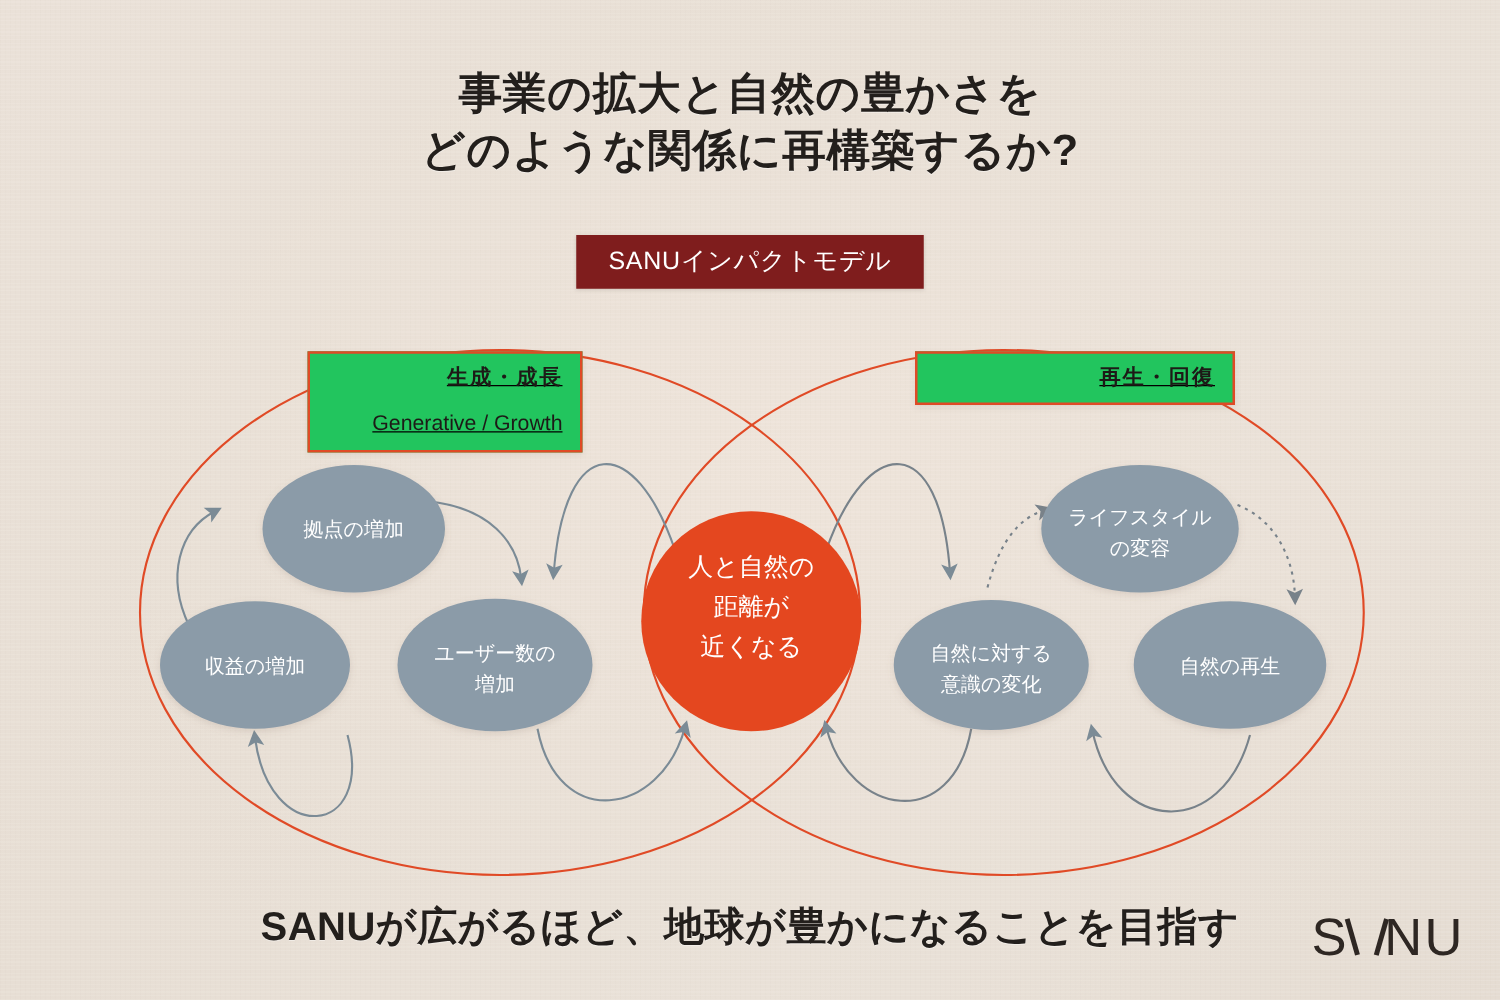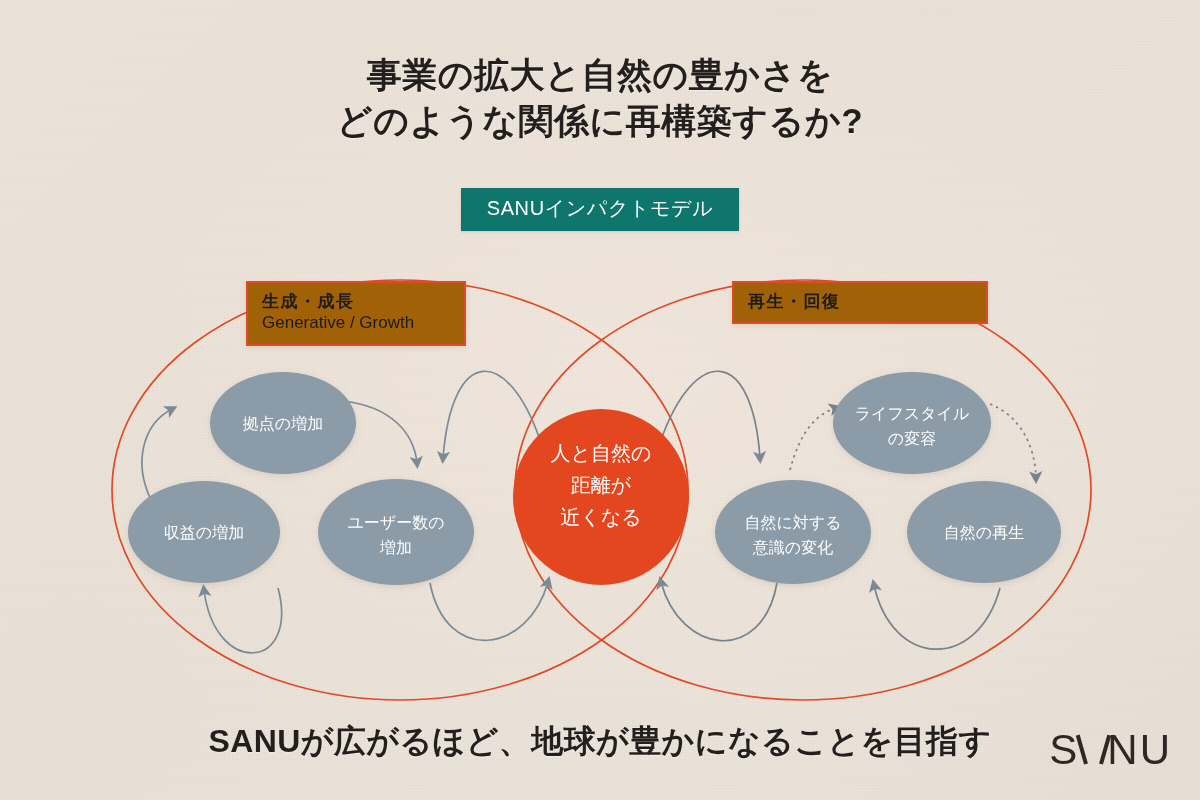--- a/index.html
+++ b/index.html
@@ -35,21 +35,21 @@
     line-height:1.30;
     letter-spacing:.5px;
     text-shadow: 0 1px 0 rgba(255,255,255,.45);
   }
   .title .l2 { display:block; }
 
   
   .badge-wrap { position:absolute; left:0; right:0; top:188px; text-align:center; }
   .badge {
     display:inline-block;
-    background:#0f766e;
+    background:#7f1d1d;
     color:#ffffff;
     font-size:20px;
     font-weight:400;
     letter-spacing:.6px;
     padding:7px 26px 9px;
     box-shadow: 0 1px 3px rgba(90,80,70,.18);
   }
 
   
   svg#diagram { position:absolute; left:0; top:0; width:1200px; height:800px; overflow:visible; }
@@ -64,28 +64,29 @@
   .core-label {
     fill:#ffffff;
     font-family:"Liberation Sans","DejaVu Sans",sans-serif;
     font-size:20px;
     text-anchor:middle;
   }
 
   
   .cat-box {
     position:absolute;
-    background:#a16207;
+    background:#22c55e;
     border:2px solid #e04a26;
-    text-align:left;
+    text-align:right;
     padding:8px 14px 10px;
     box-shadow:0 2px 5px rgba(120,100,85,.13);
+    text-decoration:underline;
   }
   .cat-jp { font-size:17px; font-weight:700; color:#1d1a17; letter-spacing:1.5px; line-height:1.25; }
-  .cat-en { font-size:17px; font-weight:400; color:#1d1a17; line-height:1.3; margin-top:0; }
+  .cat-en { font-size:17px; font-weight:400; color:#1d1a17; line-height:1.3; margin-top:16px; }
 
   #cat-left  { left:246px; top:281px; width:220px; }
   #cat-right { left:732px; top:281px; width:256px; }
 
   
   .footer {
     position:absolute; left:0; right:0; bottom:36px; text-align:center;
   }
   .footer-text {
     display:inline-block;

